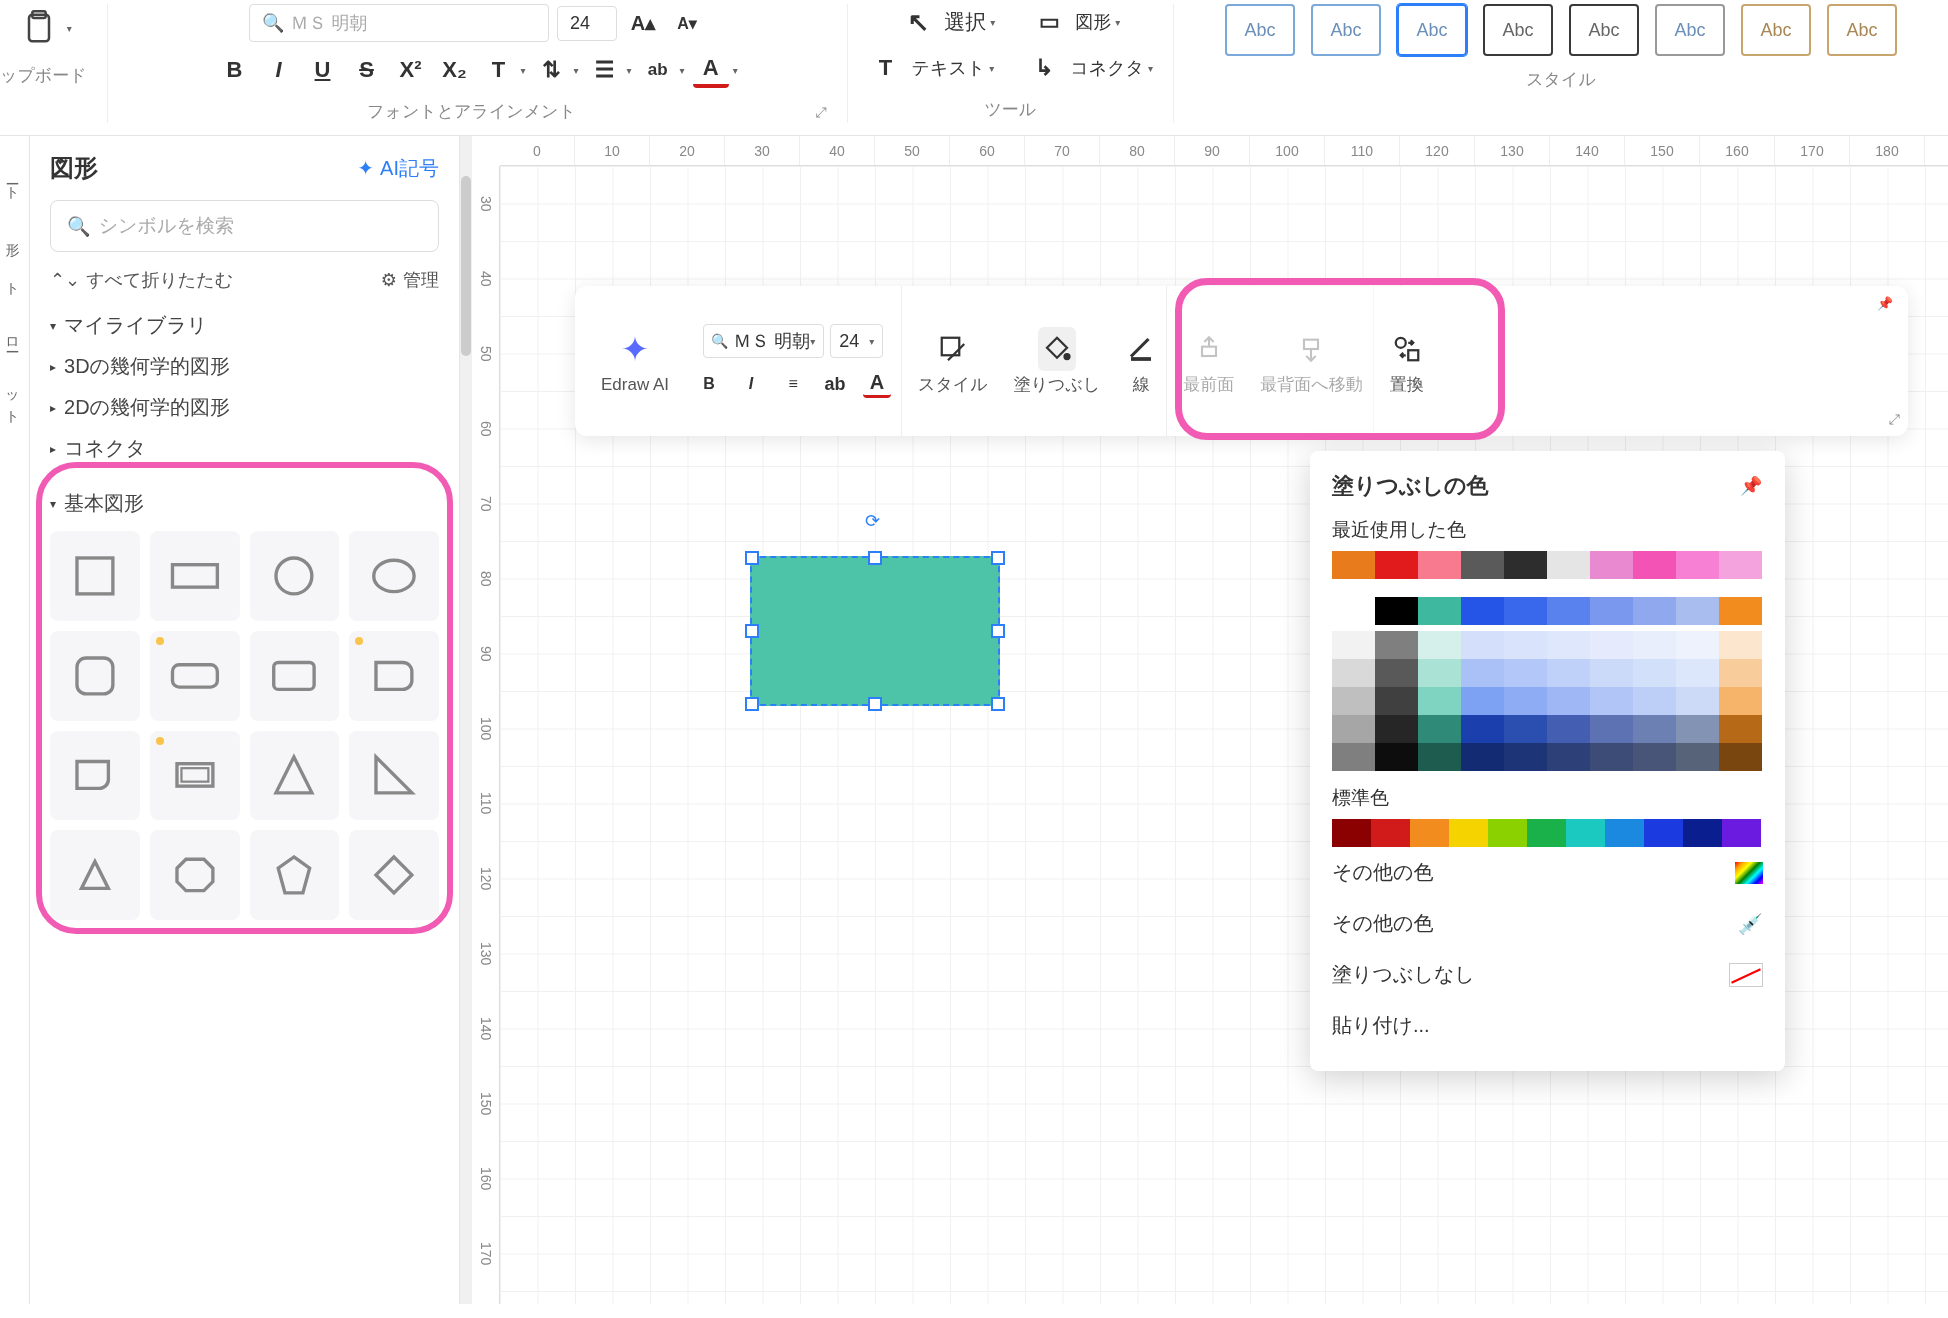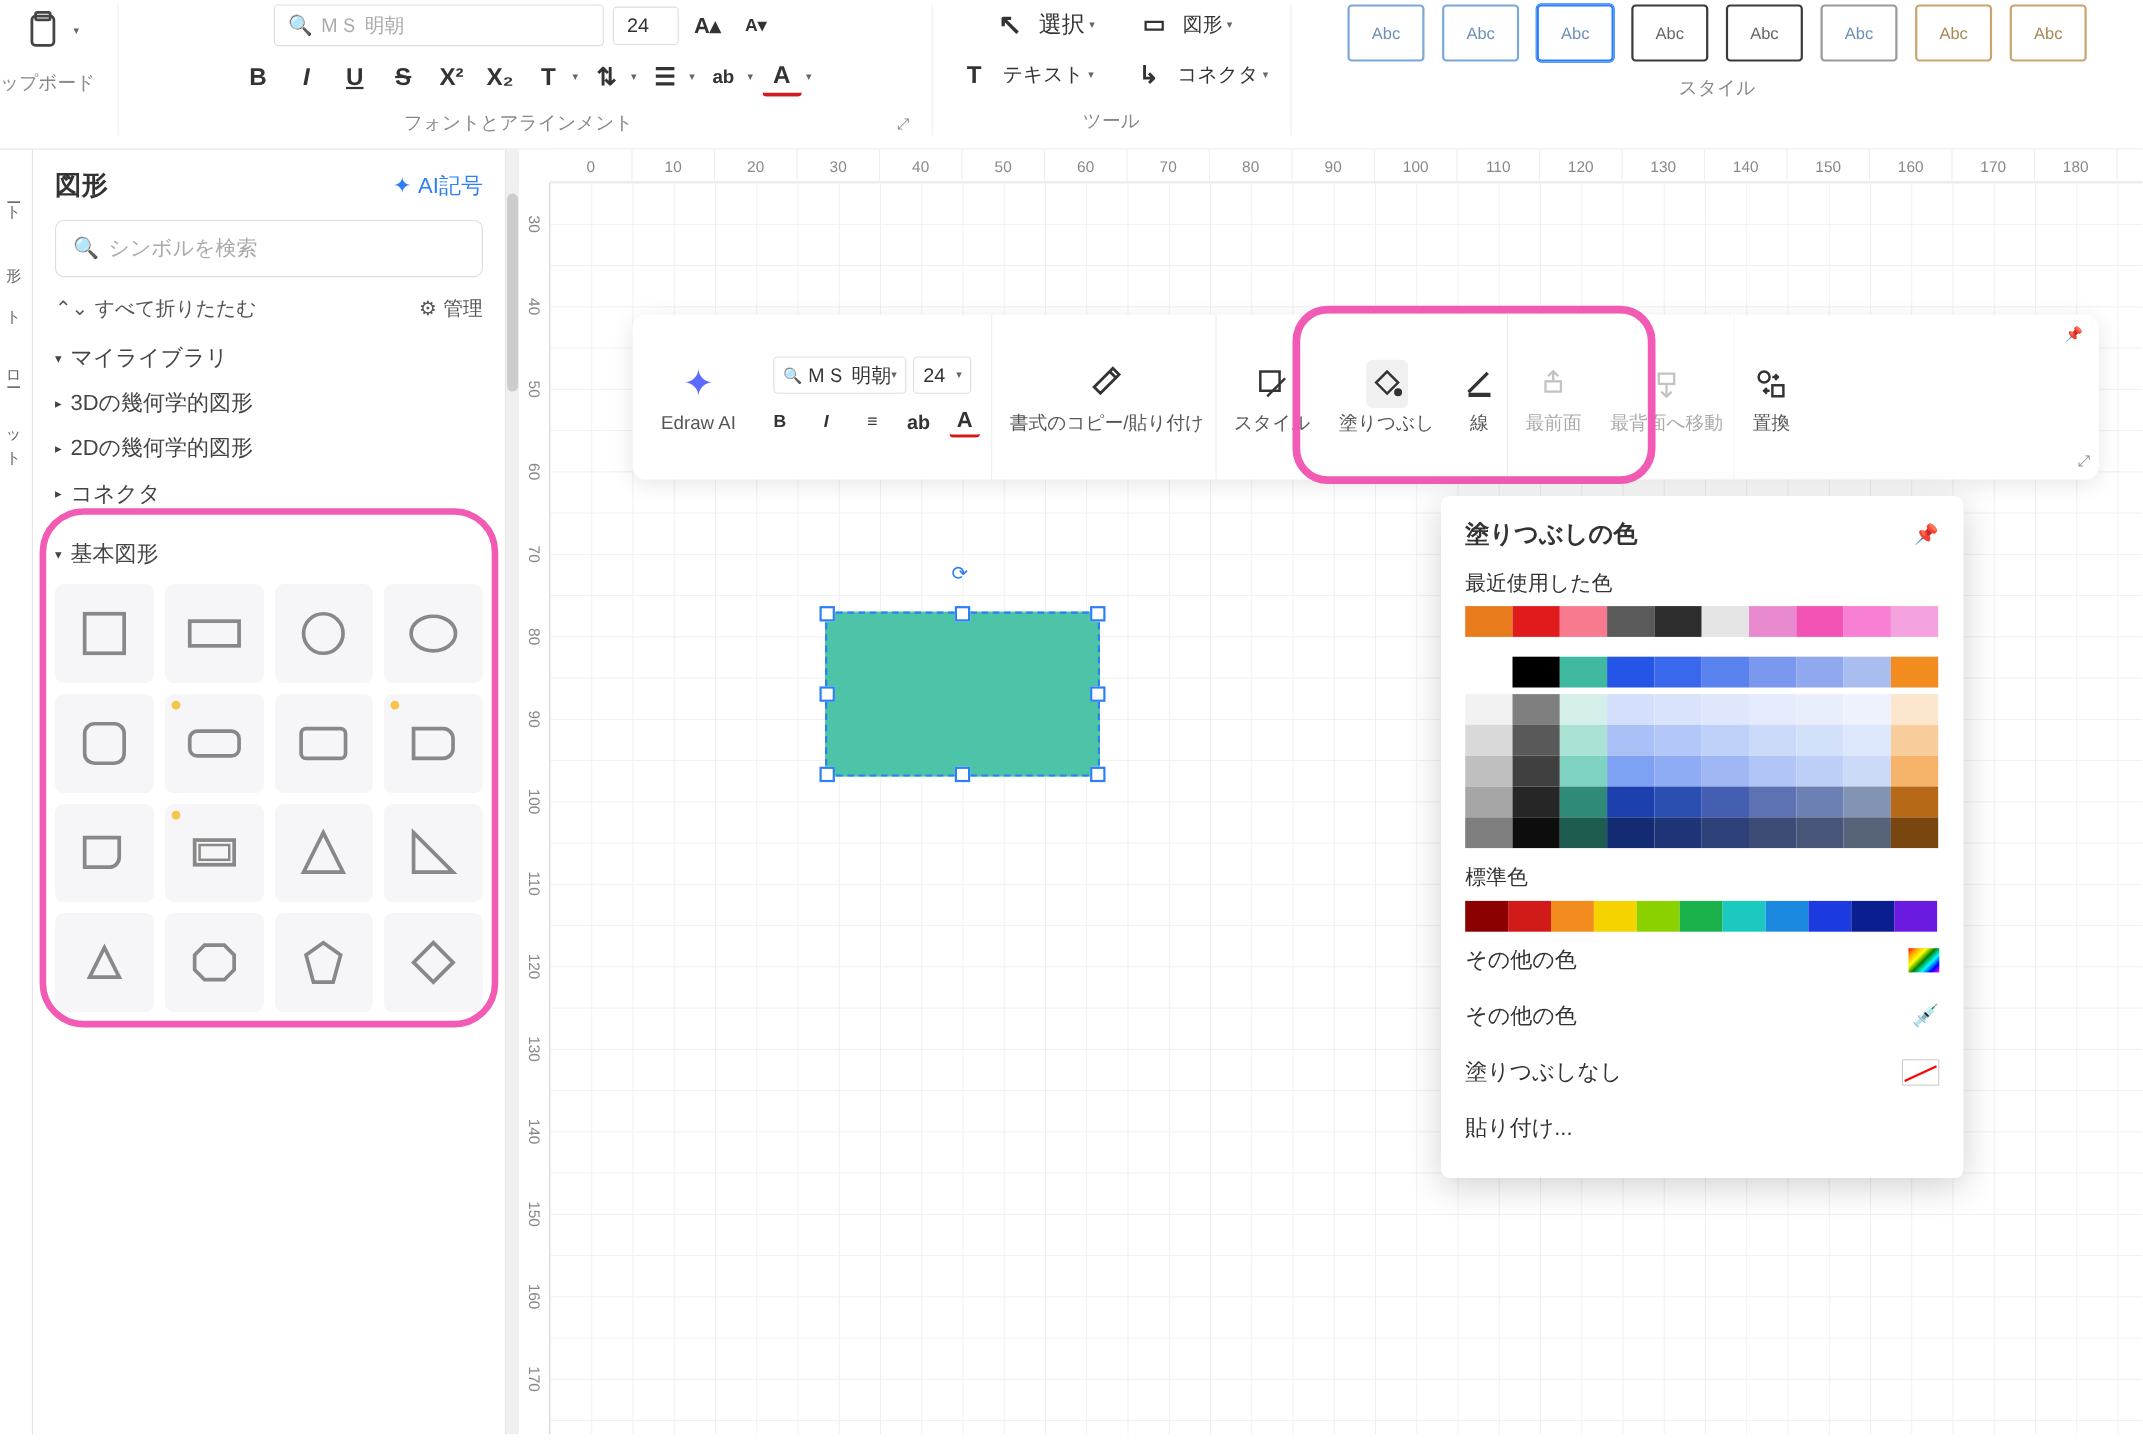--- a/index.html
+++ b/index.html
@@ -12,21 +12,21 @@
   .ribbon-row { display: flex; align-items: center; gap: 8px; }
   .ribbon-label { font-size: 17px; color: #888; margin-top: 12px; }
   
   .font-select { border: 1px solid #ddd; border-radius: 4px; padding: 6px 12px; min-width: 300px; display: flex; align-items: center; font-size: 18px; color: #aaa; }
   .font-size { border: 1px solid #ddd; border-radius: 4px; padding: 6px 12px; min-width: 60px; font-size: 18px; }
   
   .icon-btn { width: 36px; height: 36px; display: inline-flex; align-items: center; justify-content: center; cursor: pointer; border-radius: 4px; font-size: 22px; font-weight: bold; }
   .icon-btn.small { width: 28px; height: 28px; font-size: 16px; }
   .dropdown-caret { font-size: 10px; color: #666; margin-left: -4px; }
   
-  .style-box { border: 2px solid #7aa8d8; border-radius: 4px; width: 70px; height: 52px; display: flex; align-items: center; justify-content: center; font-size: 15px; color: #6b8fb8; margin: 0 4px; }
+  .style-box { border: 2px solid #7aa8d8; border-radius: 4px; width: 70px; height: 52px; display: flex; align-items: center; justify-content: center; font-size: 18px; color: #6b8fb8; margin: 0 4px; }
   .style-box.selected { border-color: #2d7ff9; border-width: 2px; box-shadow: 0 0 0 1px #2d7ff9; }
   .style-box.alt1 { border-color: #3a3a3a; color: #666; }
   .style-box.alt2 { border-color: #999; }
   .style-box.alt3 { border-color: #c9a56e; color: #a88754; }
   
   .clipboard-icon { width: 48px; height: 48px; display: flex; align-items: center; justify-content: center; }
   
   
   .main { display: flex; height: calc(100% - 150px); }
   
@@ -400,28 +400,20 @@
             </div>
         </div>
         <div style="display:flex;gap:14px;font-size:24px;">
           <span class="icon-btn small" style="font-weight:bold;">B</span>
           <span class="icon-btn small" style="font-style:italic;">I</span>
           <span class="icon-btn small">≡</span>
           <span class="icon-btn small" style="font-size:18px;">ab</span>
           <span class="icon-btn small" style="border-bottom:3px solid #d11b1b;font-size:20px;">A</span>
         </div>
       </div>
-      <div class="ft-section">
-        <div class="ft-icon">
-          <svg viewBox="0 0 24 24" width="34" height="34" fill="none" stroke="#333" stroke-width="1.8">
-              <path d="M4 14 L14 4 L18 8 L8 18 Z M14 4 L16 2 L20 6 L18 8"></path>
-            </svg>
-        </div>
-        <div class="ft-label">書式のコピー/貼り付け</div>
-      </div>
       <div class="ft-section" style="border:none;">
         <div class="ft-icon">
           <svg viewBox="0 0 24 24" width="30" height="30" fill="none" stroke="#333" stroke-width="1.8">
               <rect x="3" y="3" width="14" height="14"></rect>
               <path d="M8 21 L21 8"></path>
             </svg>
         </div>
         <div class="ft-label">スタイル</div>
       </div>
       <div class="ft-section" style="border:none;">

